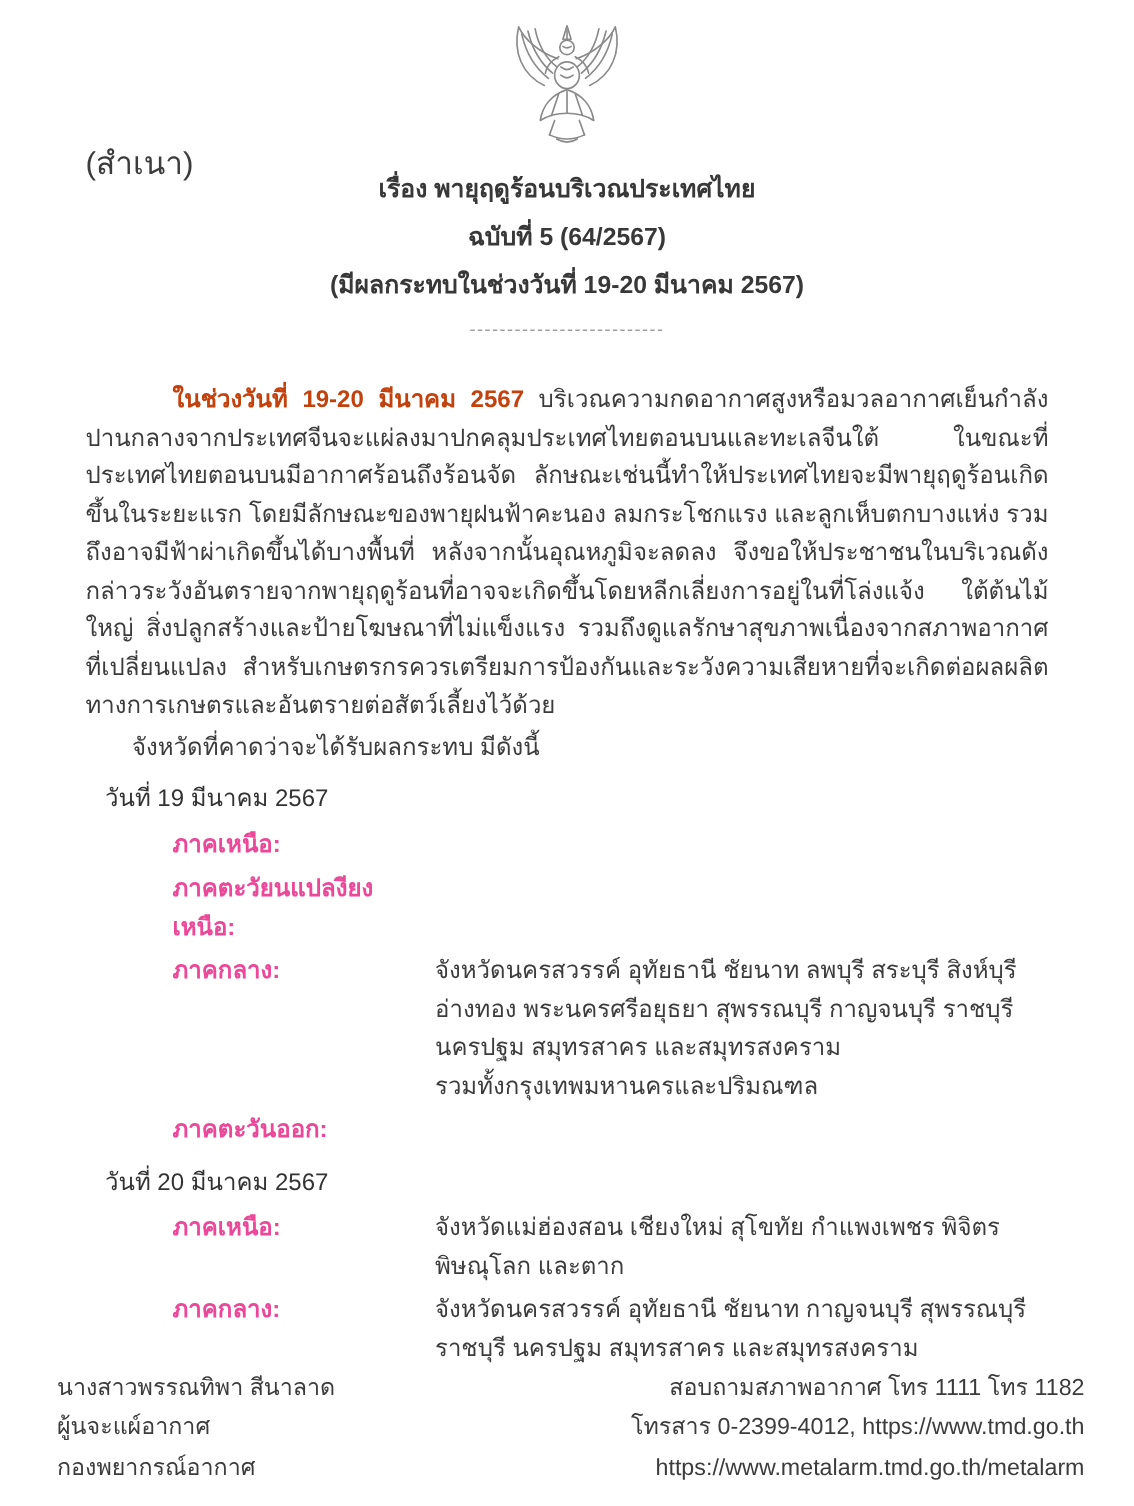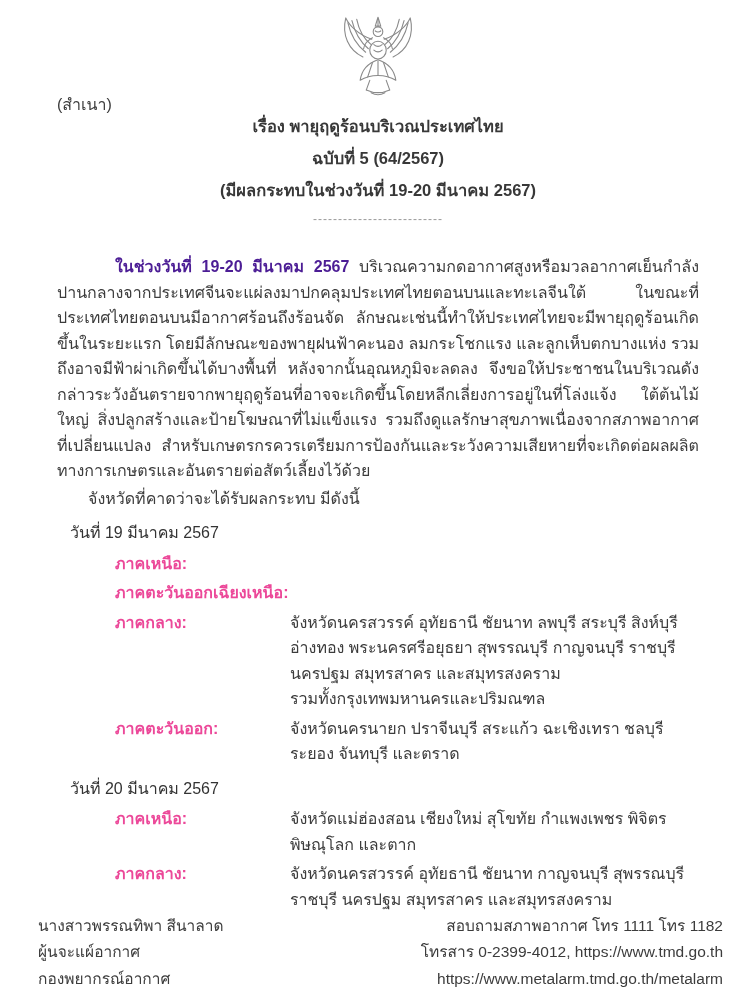--- a/index.html
+++ b/index.html
@@ -7,29 +7,29 @@
   body {
     width:756px; height:1004px; overflow:hidden;
     font-family:"Liberation Sans","DejaVu Sans",sans-serif;
     color:#3c3c3c;
   }
   .page { position:relative; width:756px; height:1004px; background:#fff; }
 
   .emblem { position:absolute; top:12px; left:50%; transform:translateX(-50%); }
   .emblem svg { display:block; }
 
-  .copy-label { position:absolute; left:57px; top:92px; font-size:16px; }
+  .copy-label { position:absolute; left:57px; top:92px; font-size:21px; }
 
   .title-block { position:absolute; top:110px; left:0; right:0; text-align:center; }
   .title-line { font-weight:bold; font-size:16.5px; line-height:32px; color:#383838; }
   .separator { text-align:center; color:#9a9a9a; font-size:12px; letter-spacing:1px; line-height:22px; margin-top:2px; }
 
   .content { position:absolute; top:254px; left:57px; right:57px; font-size:16px; }
   .lead-paragraph { text-indent:58px; text-align:justify; line-height:25.5px; color:#3c3c3c; }
-  .lead-strong { font-weight:bold; color:#4c1d95; }
+  .lead-strong { font-weight:bold; color:#c2410c; }
   .impact-intro { margin:2px 0 2px 31px; line-height:25.5px; }
 
   .date-heading { font-weight:normal; color:#333; margin:9px 0 5px 13px; line-height:25.5px; }
   .region-row { display:flex; margin:4px 0 4px 58px; line-height:25.5px; }
   .region-label { font-weight:bold; color:#ec4899; flex:0 0 175px; width:175px; }
   .region-provinces { flex:1; white-space:pre-line; }
 
   .footer { position:absolute; left:38px; right:33px; bottom:12px; display:flex; justify-content:space-between; align-items:flex-start; }
   .footer-col { font-size:15.5px; line-height:26.5px; }
   .footer-right { text-align:right; }
@@ -88,32 +88,31 @@
 
     <div class="impact-intro">จังหวัดที่คาดว่าจะได้รับผลกระทบ มีดังนี้</div>
 
     <div class="date-heading">วันที่ 19 มีนาคม 2567</div>
 
     <div class="region-row">
       <div class="region-label">ภาคเหนือ:</div>
     </div>
 
     <div class="region-row">
-      <div class="region-label">ภาคตะวันออกเฉียงเหนือ:</div>
+      <div class="region-label">ภาคตะวัยนแปลงียงเหนือ:</div>
     </div>
 
     <div class="region-row">
       <div class="region-label">ภาคกลาง:</div>
       <div class="region-provinces">จังหวัดนครสวรรค์ อุทัยธานี ชัยนาท ลพบุรี สระบุรี สิงห์บุรี อ่างทอง พระนครศรีอยุธยา สุพรรณบุรี กาญจนบุรี ราชบุรี นครปฐม สมุทรสาคร และสมุทรสงคราม
 รวมทั้งกรุงเทพมหานครและปริมณฑล</div>
     </div>
 
     <div class="region-row">
       <div class="region-label">ภาคตะวันออก:</div>
-      <div class="region-provinces">จังหวัดนครนายก ปราจีนบุรี สระแก้ว ฉะเชิงเทรา ชลบุรี ระยอง จันทบุรี และตราด</div>
     </div>
 
     <div class="date-heading">วันที่ 20 มีนาคม 2567</div>
 
     <div class="region-row">
       <div class="region-label">ภาคเหนือ:</div>
       <div class="region-provinces">จังหวัดแม่ฮ่องสอน เชียงใหม่ สุโขทัย กำแพงเพชร พิจิตร พิษณุโลก และตาก</div>
     </div>
 
     <div class="region-row">

